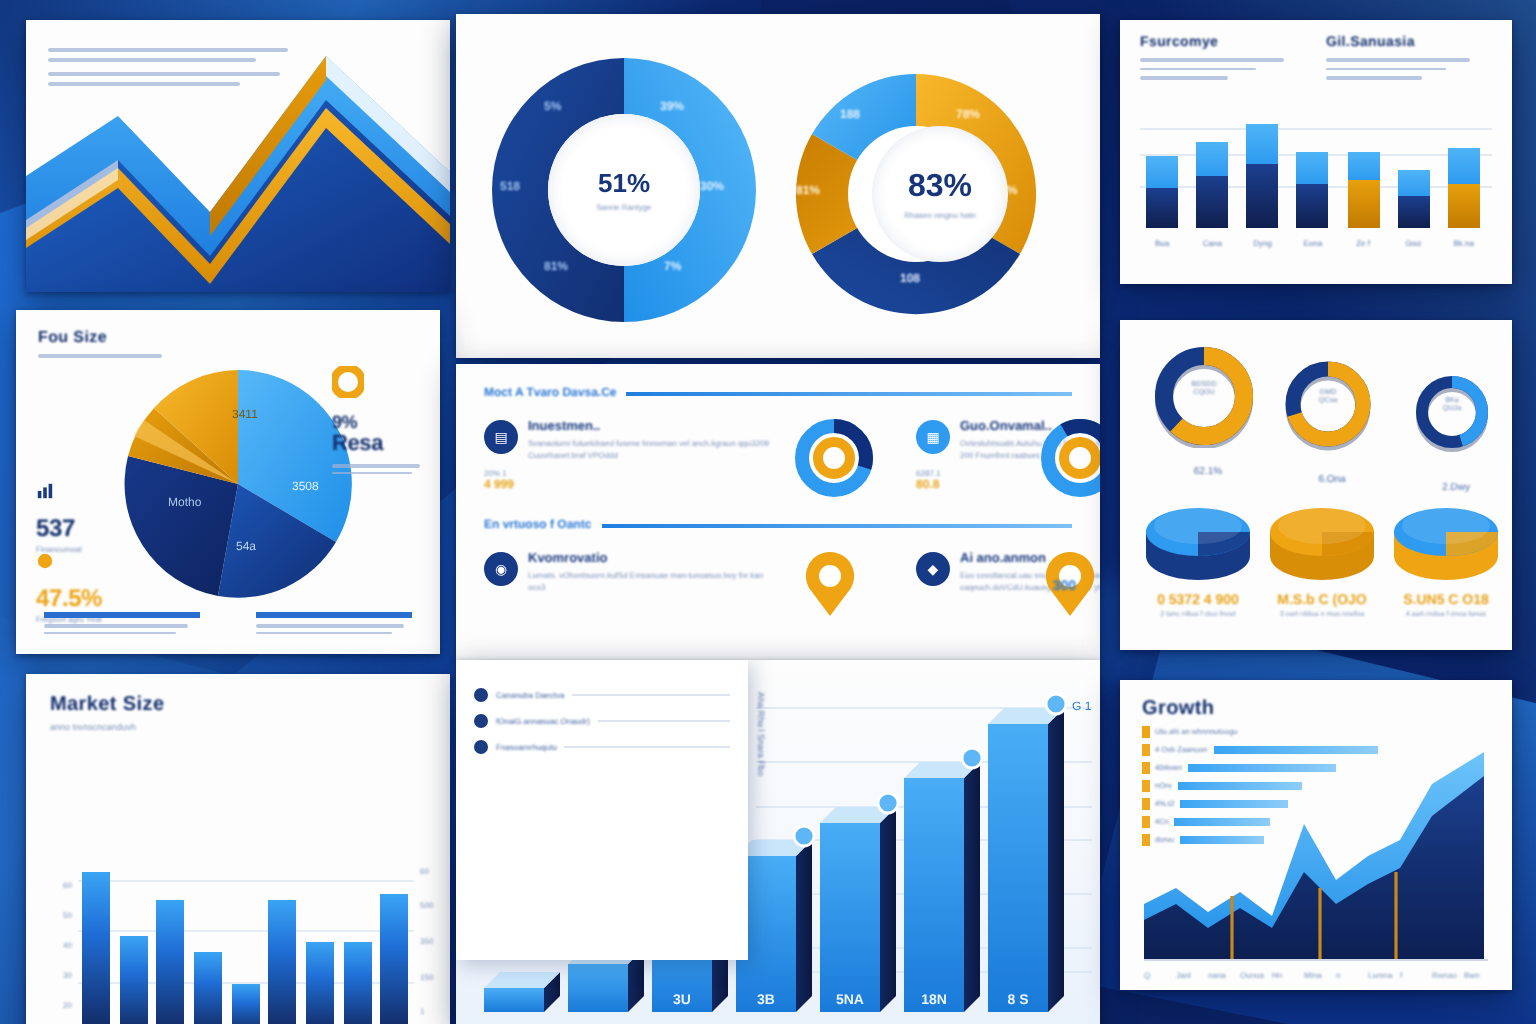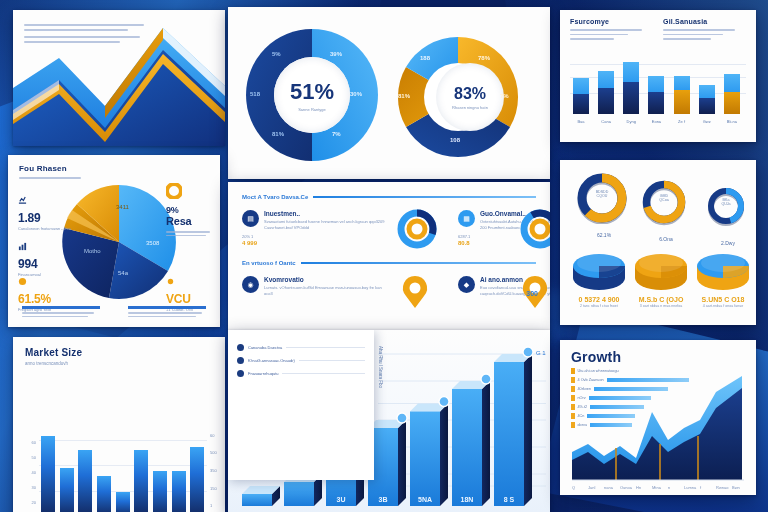--- a/index.html
+++ b/index.html
@@ -143,21 +143,21 @@
   .asc-stat-cap { font-size: 3.8px; color: #8096bd; filter: blur(.5px); margin-top: 1px; }
   .asc-row { display: flex; align-items: center; gap: 4px; margin-top: 6px; }
   .asc-dot { width: 7px; height: 7px; border-radius: 50%; background: #1b3c80; flex: 0 0 auto; }
   .asc-row .t { font-size: 4px; color: #44639f; filter: blur(.5px); white-space: nowrap; }
   .asc-row .ln { flex: 1; height: 1px; background: #dde4f0; }
   .asc-vaxis { position: absolute; font-size: 4.5px; color: #5d7bae; filter: blur(.5px); writing-mode: vertical-rl; }
 
   
   #card-area { left: 560px; top: 340px; width: 196px; height: 155px; }
   .ar-head { position: absolute; left: 11px; top: 9px; z-index: 4; }
-  .ar-head .card-title { font-size: 14px; filter: blur(.45px); }
+  .ar-head .card-title { font-size: 10px; filter: blur(.45px); }
   .ar-row { display: flex; align-items: center; gap: 3px; margin-top: 3px; }
   .ar-sq { width: 3.5px; height: 6px; background: #f0a81e; flex: 0 0 auto; }
   .ar-t { font-size: 3.8px; color: #5d7bae; filter: blur(.5px); white-space: nowrap; }
   .ar-fill { height: 4px; background: linear-gradient(90deg,#3aa4f4,#8ecdf8); }
   .ar-xtick { position: absolute; bottom: 5px; font-size: 4px; color: #7b92bb; filter: blur(.5px); }
 </style>
 </head>
 <body>
 
 <div id="bg">
@@ -218,21 +218,21 @@
         <linearGradient id="dl2" x1="1" y1="0" x2="0" y2="1">
             <stop offset="0" stop-color="#56b8f8"></stop>
             <stop offset="1" stop-color="#1f8fe8"></stop>
           </linearGradient>
       </defs>
       <path d="M70 4 A66 66 0 0 0 70 136 Z" fill="url(#dl1)"></path>
       <path d="M70 4 A66 66 0 0 1 70 136 Z" fill="url(#dl2)"></path>
       <circle cx="70" cy="70" r="38" fill="#fff"></circle>
     </svg>
     <div class="donut-hole" style="left:32px;top:32px;width:76px;height:76px">
-      <div class="donut-val" style="font-size:22px">51%</div>
+      <div class="donut-val" style="font-size:13px">51%</div>
       <div class="donut-cap">Sanne Rantyge</div>
     </div>
     <div class="donut-seg-label" style="left:30px;top:26px;color:#9fc4f2">5%</div>
     <div class="donut-seg-label" style="left:88px;top:26px;color:#dff0ff">39%</div>
     <div class="donut-seg-label" style="left:8px;top:66px;color:#9fc4f2">518</div>
     <div class="donut-seg-label" style="left:108px;top:66px;color:#dff0ff">30%</div>
     <div class="donut-seg-label" style="left:30px;top:106px;color:#9fc4f2">81%</div>
     <div class="donut-seg-label" style="left:90px;top:106px;color:#dff0ff">7%</div>
   </div>
 
@@ -328,21 +328,21 @@
       <div class="st-bar" style="left: 153.857px;">
         <div class="st-top" style="height: 17.4px;"></div>
         <div class="st-bot" style="height: 22.475px; background: linear-gradient(rgb(232, 160, 13), rgb(194, 122, 2));"></div>
       </div>
       <div class="st-lbl" style="left: 152.857px;">Bk.na</div>
     </div>
 </div>
 
 <div class="card" id="card-pie">
   <div class="pie-head">
-    <div class="card-title">Fou Rhasen</div>
+    <div class="card-title">Fou Size</div>
     <div class="blurline" style="width:62px;height:1.5px;margin-top:4px"></div>
   </div>
 
   <div class="pie-svg">
     <svg width="118" height="118" viewBox="0 0 118 118">
       <defs>
         <linearGradient id="pA" x1="0" y1="0" x2="1" y2="1">
             <stop offset="0" stop-color="#56b8f8"></stop>
             <stop offset="1" stop-color="#1f8fe8"></stop>
           </linearGradient>
@@ -371,60 +371,45 @@
         <path d="M0 0 L-42 -38 A57 57 0 0 1 0 -57 Z" fill="url(#pD)"></path>
         <path d="M0 0 L-52 -24 A57 57 0 0 1 -47 -32 Z" fill="#f6c251" opacity=".7"></path>
       </g>
       <text x="86" y="62" font-size="6" fill="#e4f2ff" font-family="Liberation Sans" filter="">3508</text>
       <text x="58" y="92" font-size="6" fill="#bcd6f5" font-family="Liberation Sans">54a</text>
       <text x="24" y="70" font-size="6" fill="#aac7ea" font-family="Liberation Sans">Motho</text>
       <text x="56" y="26" font-size="6" fill="#7a5b10" font-family="Liberation Sans">3411</text>
     </svg>
   </div>
 
-  <div class="stat" style="left:10px;top:38px">
-    <svg class="stat-ico" viewBox="0 0 10 10">
-        <path d="M1 8h8M2 6l2-3 2 2 2-4" stroke="#1b3c80" stroke-width="1.3" fill="none"></path>
-      </svg>
-    <div class="stat-val" style="font-size:12px;color:#14306e">1.89</div>
-    <div class="stat-cap">Canaloneon
-fnotarsuwn - Dva</div>
-  </div>
   <div class="stat" style="left:10px;top:84px">
     <svg class="stat-ico" viewBox="0 0 10 10">
         <rect x="1" y="5" width="2" height="4" fill="#1b3c80"></rect>
         <rect x="4" y="3" width="2" height="6" fill="#1b3c80"></rect>
         <rect x="7" y="1" width="2" height="8" fill="#1b3c80"></rect>
       </svg>
-    <div class="stat-val" style="font-size:12px;color:#14306e">994</div>
+    <div class="stat-val" style="font-size:12px;color:#14306e">537</div>
     <div class="stat-cap">Financumoal</div>
   </div>
   <div class="stat" style="left:10px;top:119px">
     <svg class="stat-ico" viewBox="0 0 10 10">
         <circle cx="5" cy="5" r="4" fill="#efa413"></circle>
       </svg>
-    <div class="stat-val" style="font-size:12px;color:#efa413">61.5%</div>
+    <div class="stat-val" style="font-size:12px;color:#efa413">47.5%</div>
     <div class="stat-cap">Fregsort agro Yedt</div>
   </div>
 
   <div class="stat" style="left:158px;top:28px">
     <svg style="width:16px;height:16px;margin-bottom:2px" viewBox="0 0 16 16">
         <circle cx="8" cy="8" r="7" fill="none" stroke="#efa413" stroke-width="4"></circle>
       </svg>
     <div class="stat-val" style="font-size:9px;color:#14306e">9%</div>
     <div class="stat-val" style="font-size:11px;color:#14306e">Resa</div>
     <div class="blurline" style="width:44px;height:1.5px;margin-top:4px"></div>
     <div class="blurline" style="width:40px;height:1.5px;margin-top:2px"></div>
-  </div>
-  <div class="stat" style="left:158px;top:119px">
-    <svg class="stat-ico" viewBox="0 0 10 10">
-        <circle cx="5" cy="5" r="3" fill="#efa413"></circle>
-      </svg>
-    <div class="stat-val" style="font-size:12px;color:#efa413">VCU</div>
-    <div class="stat-cap">+1 Cuotot. OGi</div>
   </div>
 
   <div style="position:absolute;left:14px;bottom:10px;width:78px">
     <div style="height:3px;background:#2a6fd0"></div>
     <div class="blurline" style="width:72px;height:1.5px;margin-top:3px"></div>
     <div class="blurline" style="width:66px;height:1.5px;margin-top:2px"></div>
   </div>
   <div style="position:absolute;right:14px;bottom:10px;width:78px">
     <div style="height:3px;background:#2a6fd0"></div>
     <div class="blurline" style="width:74px;height:1.5px;margin-top:3px"></div>

